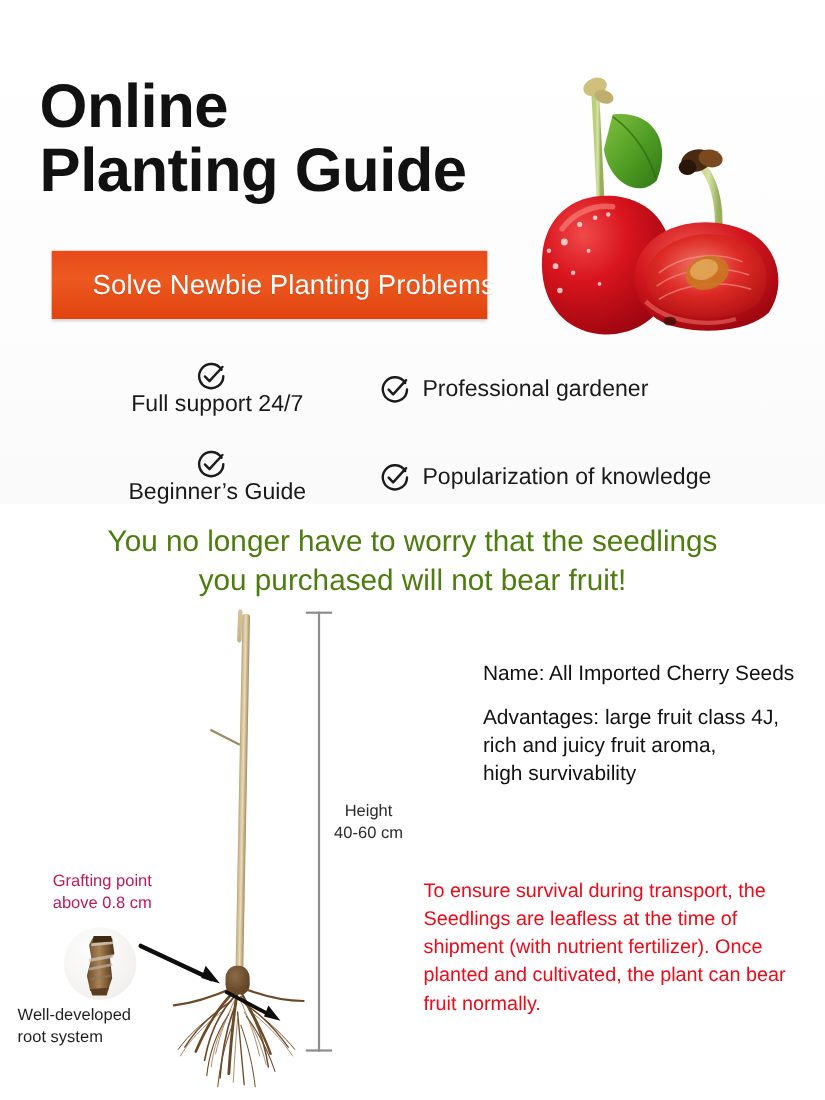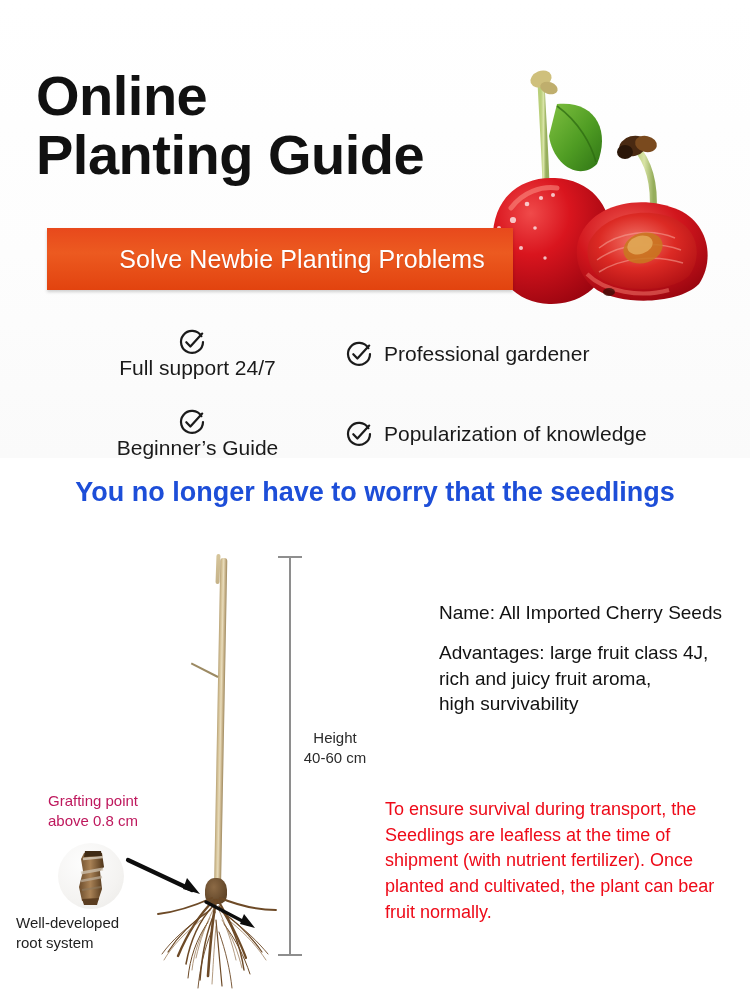--- a/index.html
+++ b/index.html
@@ -19,21 +19,21 @@
 
   
   .title-block{ position:absolute; left:36px; top:66px; }
   .title-line{
     font-size:56px; font-weight:bold; color:#111; line-height:1.06;
     letter-spacing:-0.5px; white-space:nowrap;
   }
 
   
   .banner{
-    position:absolute; left:47px; top:228px; width:466px; height:62px;
+    position:absolute; left:47px; top:228px; width:396px; height:62px;
     background:linear-gradient(180deg,#e8491c 0%,#ec5a20 40%,#e2430f 100%);
     box-shadow:0 2px 3px rgba(0,0,0,.18);
     display:flex; align-items:center; justify-content:center;padding-left:44px;
   }
   .banner-text{
     color:#fff; font-size:25px; font-weight:400; letter-spacing:.1px;
     white-space:nowrap; text-shadow:0 1px 1px rgba(0,0,0,.12);
   }
 
   
@@ -43,21 +43,21 @@
   .features{ position:absolute; left:50px; top:328px; width:660px; }
   .feat-row{ display:flex; margin-bottom:28px; }
   .feat{ display:flex; align-items:center; }
   .feat.col1{ width:295px;flex-direction:column; }
   .feat-ico{ width:28px; height:28px; flex:0 0 28px; margin-right:11px; }
   .feat-label{ font-size:21px; color:#1a1a1a; white-space:nowrap; }
 
   
   .subhead{
     position:absolute; left:0; top:475px; width:750px;
-    text-align:center; font-size:27px; font-weight:bold; color:#1d4ed8;
+    text-align:center; font-size:27px; font-weight:normal; color:#4d7c0f;
     line-height:1.28;
   }
 
   
   .plant-zone{ position:absolute; left:0; top:540px; width:380px; height:460px; }
   .stem{
     position:absolute; left:214px; top:18px; width:7px; height:330px;
     background:linear-gradient(90deg,#b9a478 0%,#d9c79d 28%,#e8dcbc 50%,#cbb68d 72%,#a08b62 100%);
     border-radius:3px;
     transform:rotate(1.1deg); transform-origin:bottom center;
@@ -241,20 +241,21 @@
             <path d="M8.3 14.2 L12.4 18.5 L24.2 5.6" fill="none" stroke="#1b1b1b" stroke-width="2.2" stroke-linecap="round" stroke-linejoin="round"></path>
           </svg>
         </span>
         <span class="feat-label">Popularization of knowledge</span>
       </div>
     </div>
   </div>
 
   <div class="subhead">
     <div>You no longer have to worry that the seedlings</div>
+    <div>you purchased will not bear fruit!</div>
   </div>
 
   <div class="plant-zone">
     <div class="stem-top"></div>
     <div class="stem"></div>
     <div class="twig"></div>
     <div class="root-crown"></div>
     <svg width="380" height="460" style="position:absolute;left:0;top:0;">
       <g stroke="#6d4a27" fill="none" stroke-linecap="round">
         <path d="M214 360 C 200 374, 188 392, 178 416" stroke-width="2.4"></path>

